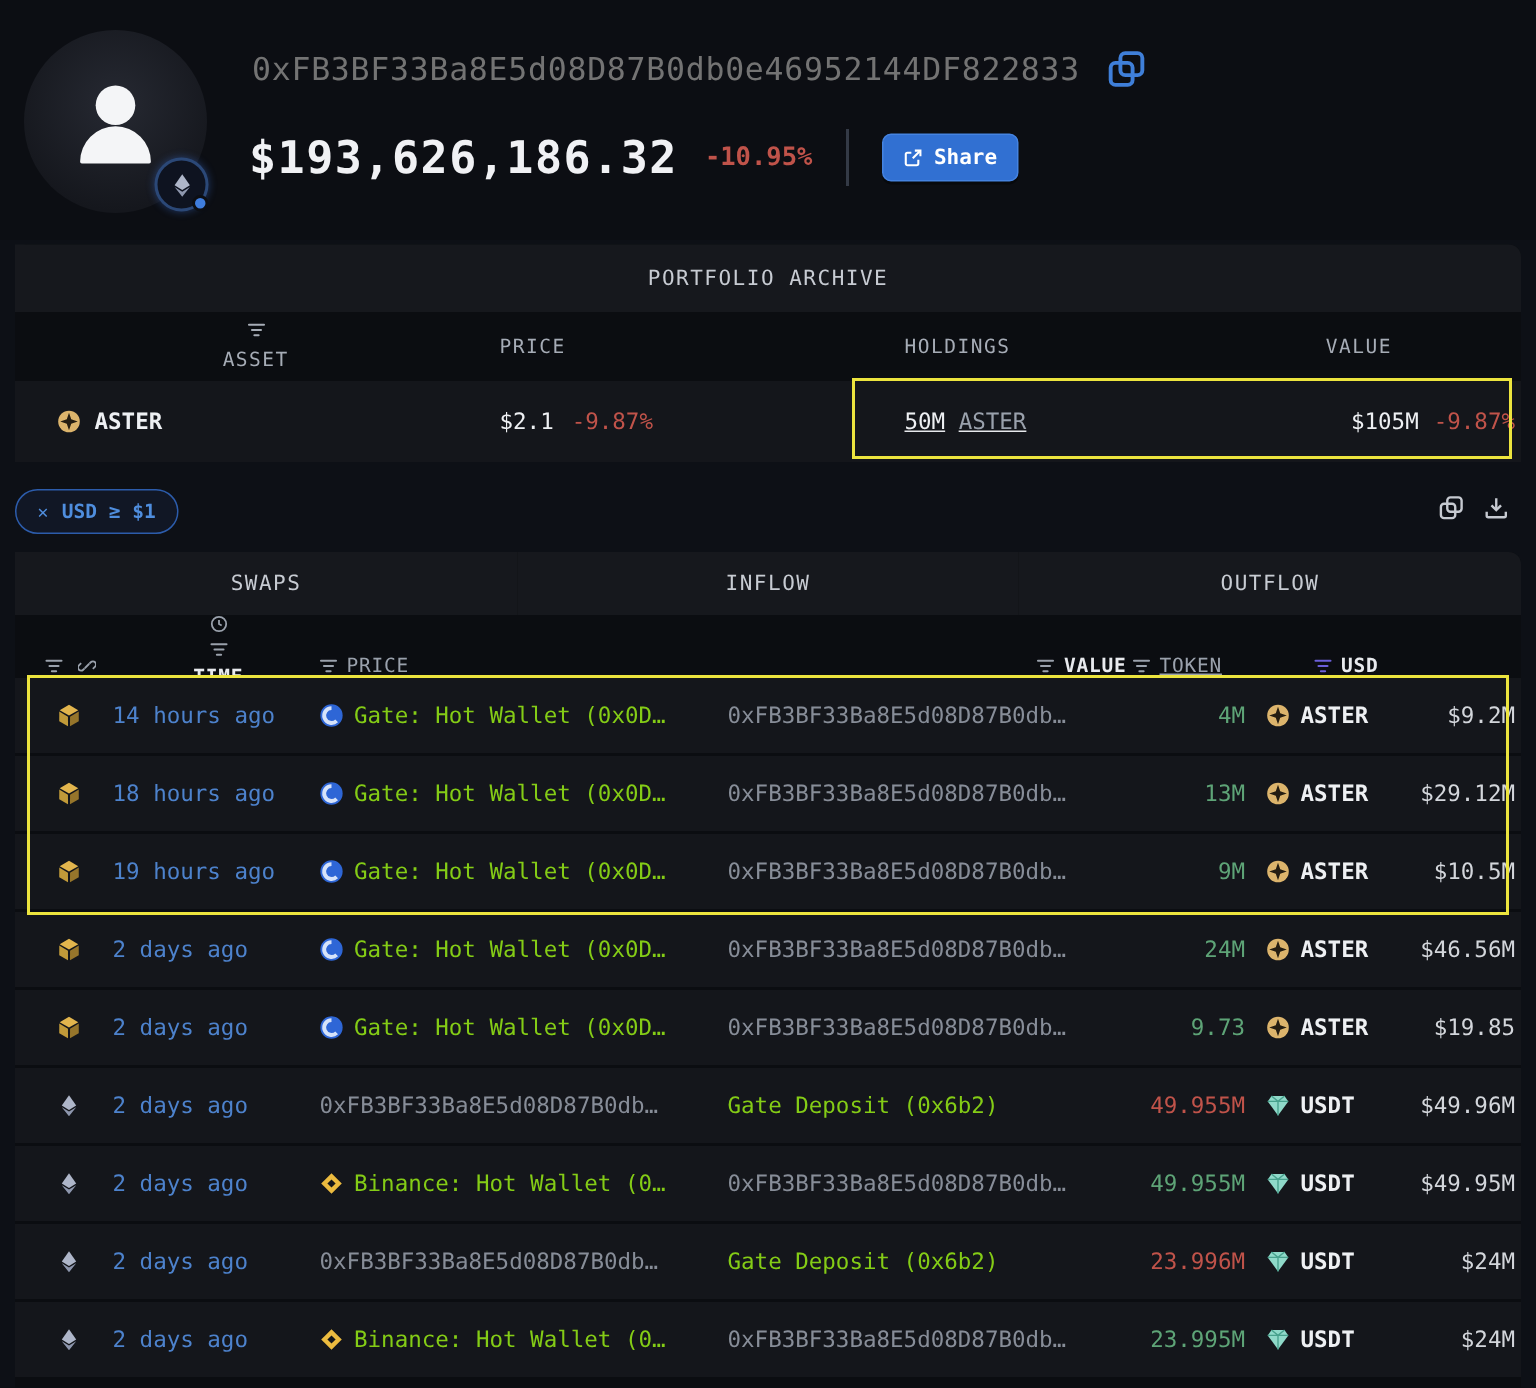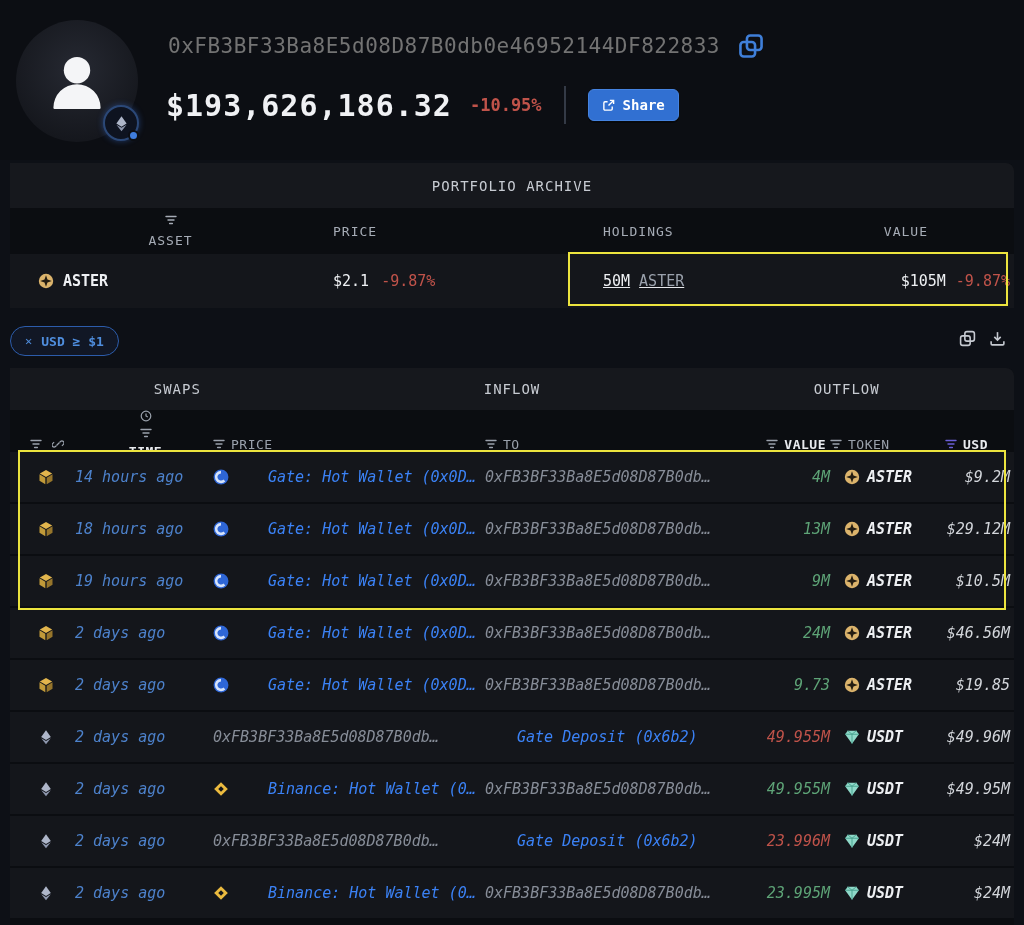--- a/index.html
+++ b/index.html
@@ -85,29 +85,29 @@
   .hc3 { padding-left:3px; }
   .hc4 { padding-left:10px; }
   .hc5 { justify-content:flex-end; padding-right:4px; }
   .hc6 { padding-left:0;text-decoration:underline; }
   .hc7 { justify-content:flex-end; padding-right:26px; }
   .fi { width:12px; height:10px; }
   .fi12 { width:12px; height:12px; }
   .purple { color:#6b5fd8; }
   .caret { font-size:11px; color:#c7cbd2; }
 
-  .rows { position:relative;font-style:italic; }
+  .rows { position:relative; }
   .trow { height:50px; margin-bottom:2px; background:#14161b; font-size:15px; position:relative; z-index:2; }
   .c-chain { padding-left:28px; display:flex; }
   .c-chain svg { width:16px; height:16px; }
   .c-time { color:#4d82cc; cursor:pointer; }
   .c-from { display:flex; align-items:center; gap:7px; padding-left:3px; overflow:hidden; white-space:nowrap; }
   .c-from svg, .c-token svg { width:16px; height:16px; flex:0 0 auto; }
   .c-to { padding-left:10px; overflow:hidden; white-space:nowrap; }
-  .entity { color:#3b82f6; cursor:pointer;margin-left:32px; }
+  .entity { color:#84cc16; cursor:pointer; }
   .addr { color:#878d98; cursor:pointer; }
   .c-val { text-align:right; }
   .c-token { display:flex; align-items:center; gap:7px; padding-left:14px; font-weight:700; color:#eef0f3; }
   .c-usd { text-align:right; padding-right:4px; color:#d3d6db; }
 
   
   .hl { position:absolute; border:2px solid #ece43e; pointer-events:none; z-index:6; }
   .hl1 { left:558px; top:89px; width:440px; height:54px; }
   .hl2 { left:8px; top:82px; width:988px; height:160px; }
 </style>
@@ -239,26 +239,20 @@
           </svg>
         <span class="hw">TIME</span>
         <span class="caret">▾</span>
       </div>
       <div class="hc hc3">
         <svg class="fi" viewBox="0 0 12 10" fill="none" stroke="currentColor" stroke-width="1.4" stroke-linecap="round">
             <path d="M1 1.5h10M3 5h6M4.6 8.5h2.8"></path>
           </svg>
         <span>PRICE</span>
       </div>
-      <div class="hc hc4">
-        <svg class="fi" viewBox="0 0 12 10" fill="none" stroke="currentColor" stroke-width="1.4" stroke-linecap="round">
-            <path d="M1 1.5h10M3 5h6M4.6 8.5h2.8"></path>
-          </svg>
-        <span>TO</span>
-      </div>
       <div class="hc hc5">
         <svg class="fi" viewBox="0 0 12 10" fill="none" stroke="currentColor" stroke-width="1.4" stroke-linecap="round">
             <path d="M1 1.5h10M3 5h6M4.6 8.5h2.8"></path>
           </svg>
         <span class="hw">VALUE</span>
       </div>
       <div class="hc hc6">
         <svg class="fi" viewBox="0 0 12 10" fill="none" stroke="currentColor" stroke-width="1.4" stroke-linecap="round">
             <path d="M1 1.5h10M3 5h6M4.6 8.5h2.8"></path>
           </svg>

